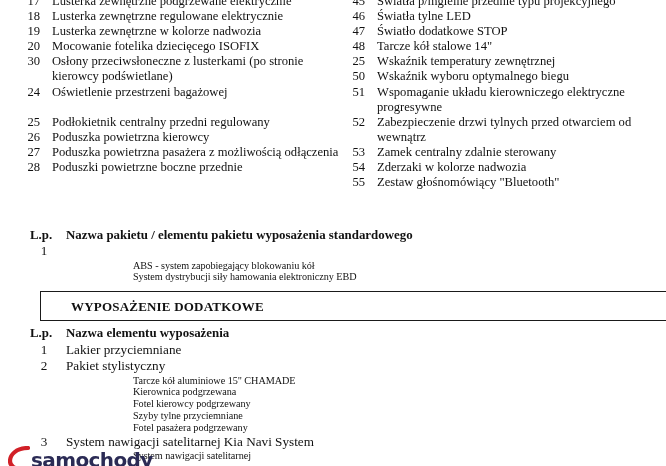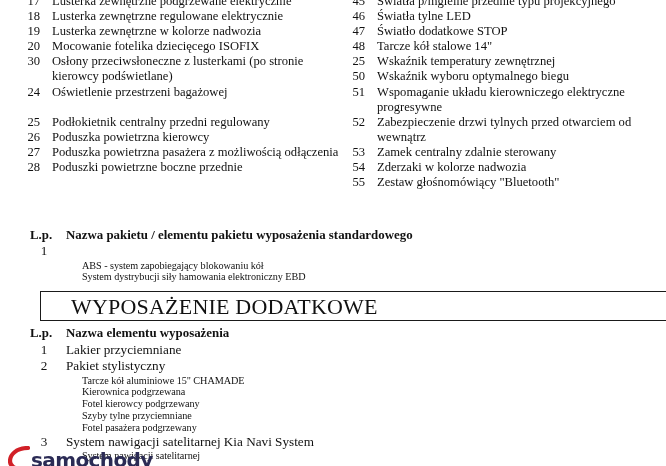--- a/index.html
+++ b/index.html
@@ -86,43 +86,43 @@
     font-size: 13.2px;
     line-height: 16.5px;
   }
   .pkg-row .num {
     width: 44px;
     flex: 0 0 44px;
     text-align: center;
     box-sizing: border-box;
   }
   .sub-line {
-    margin-left: 60px;
+    margin-left: 111px;
     font-size: 10.2px;
     line-height: 11.8px;
     letter-spacing: -0.05px;
   }
 
   
   .section-box {
     position: absolute;
     left: 40px;
     top: 291px;
     width: 640px;
     height: 30px;
     border: 1.6px solid #1a1a1a;
     box-sizing: border-box;
     background: #ffffff;
   }
   .section-box .section-title {
     position: absolute;
     left: 30px;
     top: 4px;
-    font-weight: normal;
-    font-size: 22px;
+    font-weight: bold;
+    font-size: 13px;
     letter-spacing: 0.2px;
     line-height: 21px;
     white-space: nowrap;
   }
 
   
   .extra-block {
     position: absolute;
     left: 22px;
     top: 325px;

